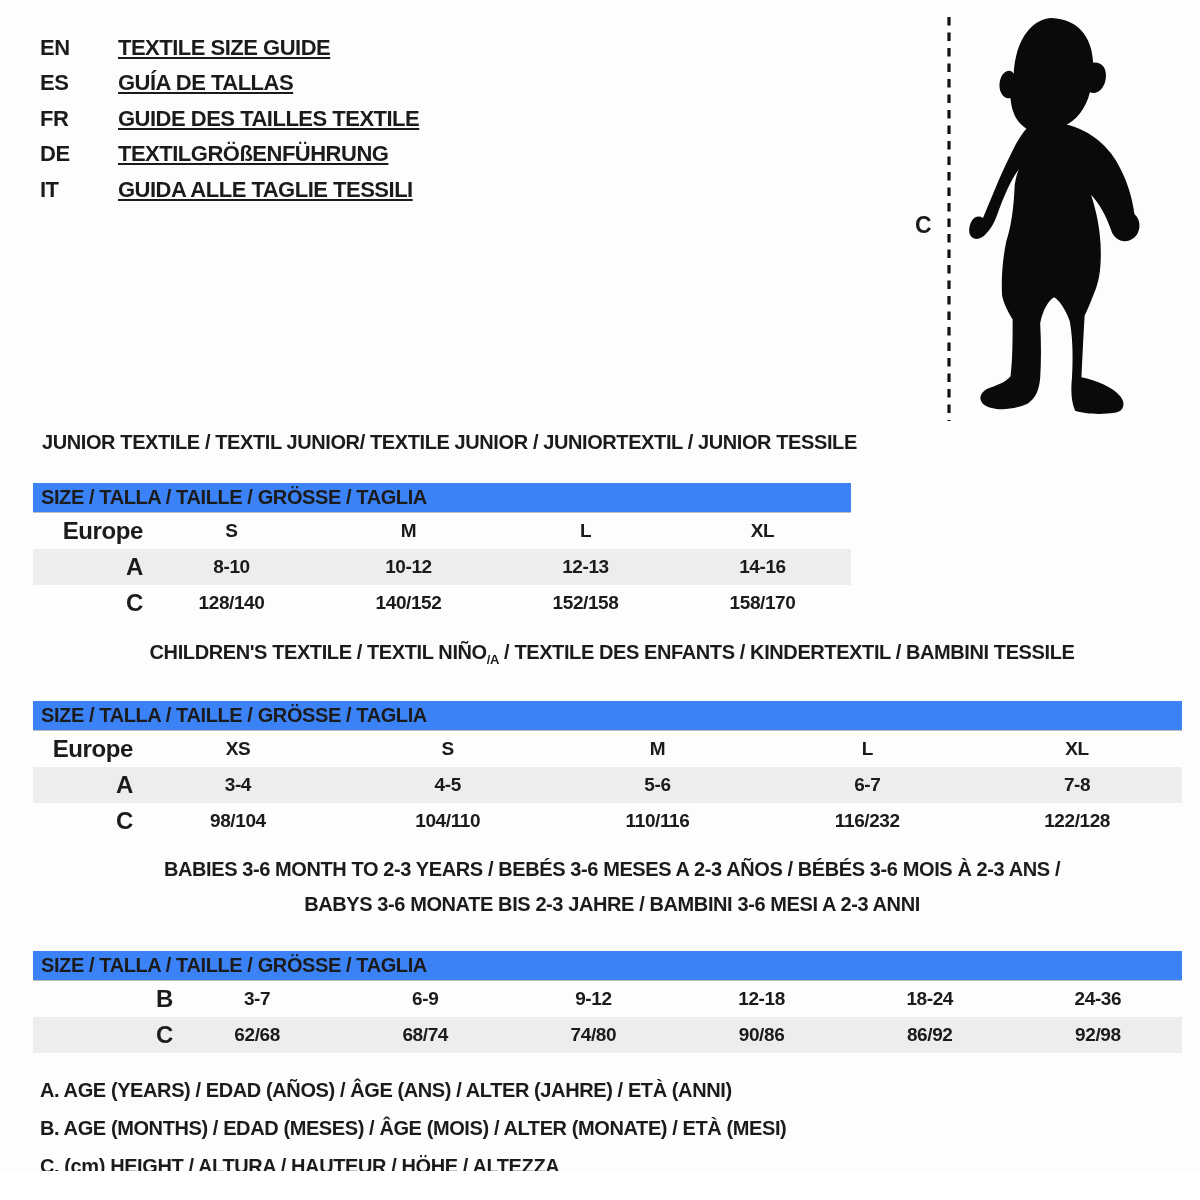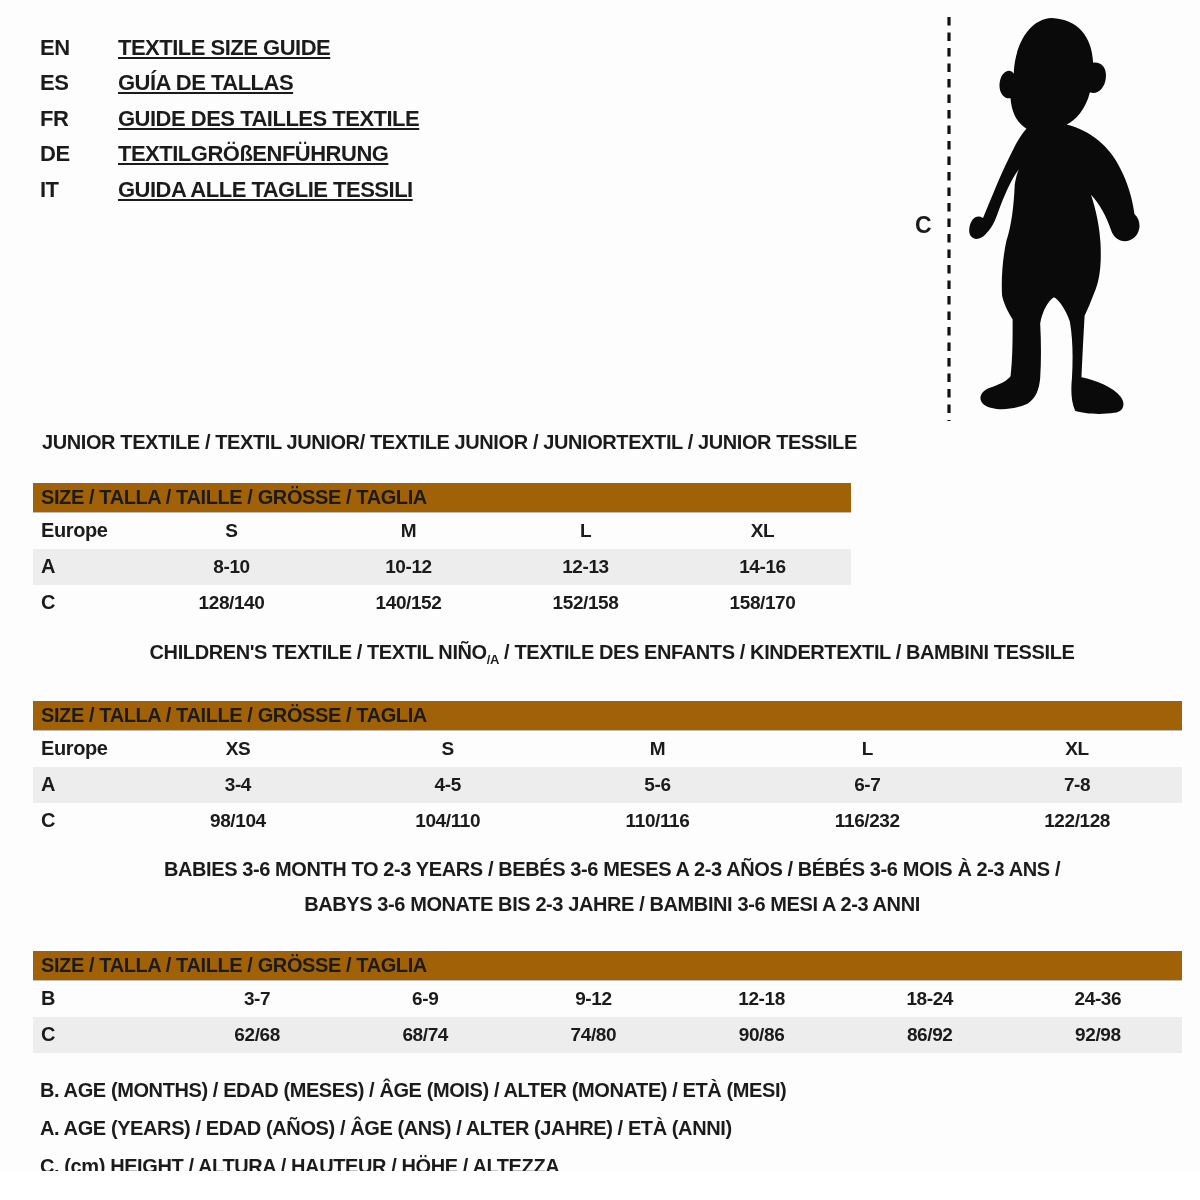--- a/index.html
+++ b/index.html
@@ -48,28 +48,28 @@
   .section-title sub { font-size: 13px; }
 
   .size-table {
     width: 100%; border-collapse: collapse; table-layout: fixed;
   }
   .size-table th, .size-table td {
     font-weight: bold; letter-spacing: -0.4px;
     padding: 0; vertical-align: middle;
   }
   .bar-row th {
-    background: #a16207;
+    background: #3b82f6;
     border-bottom: 1px solid #bdbdbd;
     height: 29px;
     text-align: left; padding-left: 8px;
     font-size: 20px;
   }
   .size-table tbody tr { height: 36px; }
-  .size-table tbody th { text-align: left; padding-left: 8px; font-size: 20px; margin-left: 41px; }
+  .size-table tbody th { text-align: right; padding-left: 8px; font-size: 24px; margin-left: 41px; }
   .size-table tbody td { text-align: center; font-size: 19px; }
   .size-table tbody tr.shade { background: #ededed; }
 
   
   .footnotes { position: absolute; left: 40px; top: 1071px; }
   .footnote {
     font-size: 20px; font-weight: bold; letter-spacing: -0.4px;
     line-height: 38px; white-space: nowrap;
   }
 </style>
@@ -280,18 +280,18 @@
               <td>90/86</td>
               <td>86/92</td>
               <td>92/98</td>
             </tr>
           </tbody>
         </table>
       </section>
     </div>
 
   <div class="footnotes">
+    <div class="footnote">A. AGE (YEARS) / EDAD (AÑOS) / ÂGE (ANS) / ALTER (JAHRE) / ETÀ (ANNI)</div>
     <div class="footnote">B. AGE (MONTHS) / EDAD (MESES) / ÂGE (MOIS) / ALTER (MONATE) / ETÀ (MESI)</div>
-    <div class="footnote">A. AGE (YEARS) / EDAD (AÑOS) / ÂGE (ANS) / ALTER (JAHRE) / ETÀ (ANNI)</div>
     <div class="footnote">C. (cm) HEIGHT / ALTURA / HAUTEUR / HÖHE / ALTEZZA</div>
   </div>
 
 </div>
 
 </body></html>

